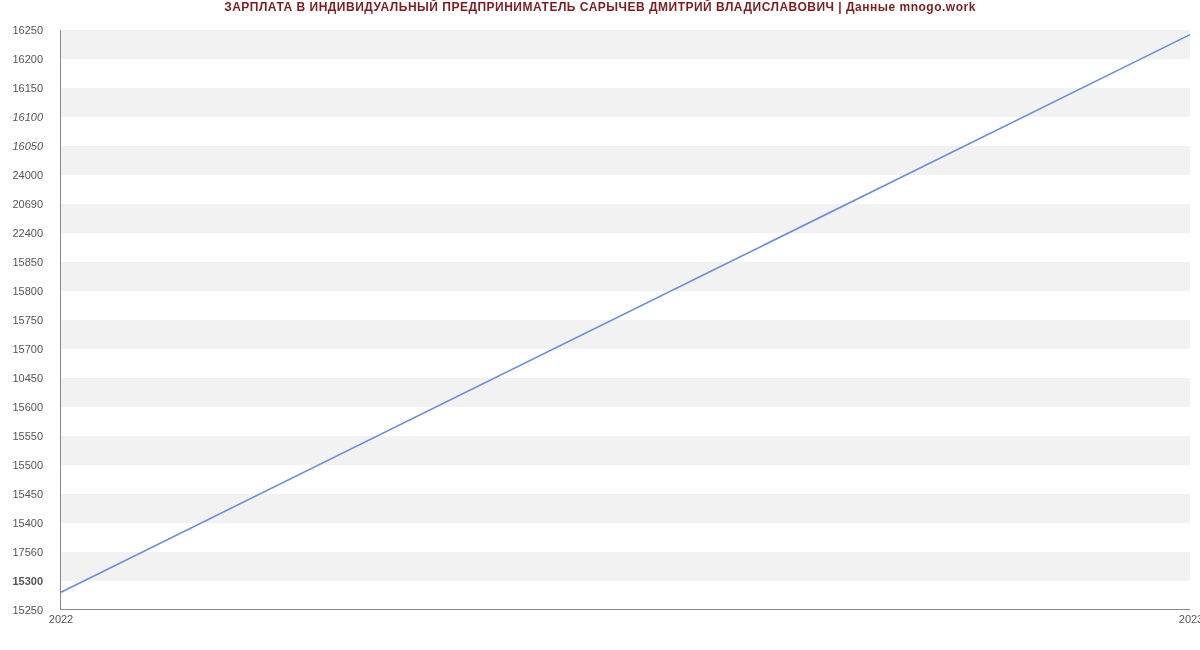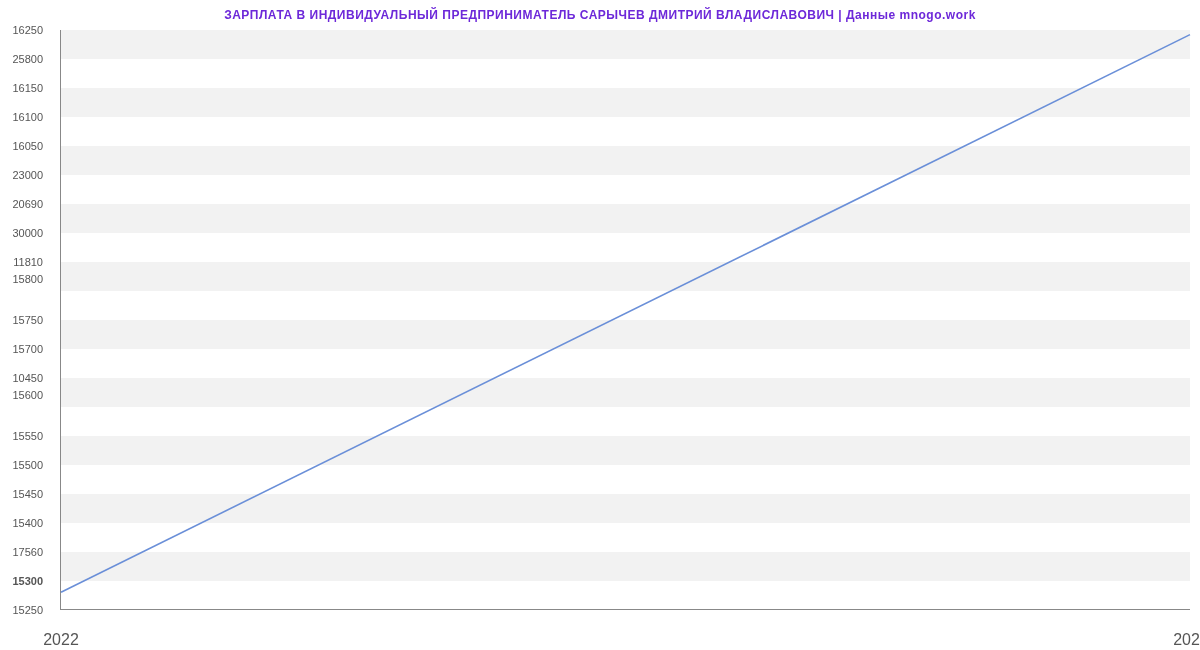--- a/index.html
+++ b/index.html
@@ -12,27 +12,27 @@
     font-size: 11px;
     color: #444;
   }
   .chart-wrap {
     position: relative;
     width: 1200px;
     height: 650px;
   }
   .title {
     position: absolute;
-    top: 8px;
+    top: 0;
     left: 0;
     width: 1200px;
     text-align: center;
     font-size: 12px;
     font-weight: bold;
-    color: #6d28d9;
+    color: #7f1d1d;
     letter-spacing: 0.5px;
   }
   .plot {
     position: absolute;
     left: 60px;
     top: 30px;
     width: 1130px;
     height: 580px;
     border-left: 1px solid #888;
     border-bottom: 1px solid #888;
@@ -50,23 +50,23 @@
     right: 100%;
     margin-right: 18px;
     transform: translateY(-50%);
     font-size: 11px;
     color: #555;
     white-space: nowrap;
   }
   .x-tick-label {
     position: absolute;
     top: 100%;
-    margin-top: 22px;
+    margin-top: 4px;
     transform: translateX(-50%);
-    font-size: 16px;
+    font-size: 11px;
     color: #555;
     white-space: nowrap;
   }
   svg.line-layer {
     position: absolute;
     left: 0;
     top: 0;
     width: 100%;
     height: 100%;
     overflow: visible;
@@ -91,30 +91,30 @@
     <svg class="line-layer" id="line-layer" preserveAspectRatio="none" viewBox="0 0 1130 580">
         <path d="M0 563.18 L1130 4.639999999999986" fill="none" stroke="#6a8fd8" stroke-width="1.6"></path>
       </svg>
   <div class="y-tick-label" style="top: 580px;">15250</div>
       <div class="y-tick-label" style="top: 551px; font-weight: bold;">15300</div>
       <div class="y-tick-label" style="top: 522px;">17560</div>
       <div class="y-tick-label" style="top: 493px;">15400</div>
       <div class="y-tick-label" style="top: 464px;">15450</div>
       <div class="y-tick-label" style="top: 435px;">15500</div>
       <div class="y-tick-label" style="top: 406px;">15550</div>
-      <div class="y-tick-label" style="top: 365px; text-align: center;">15600</div>
+      <div class="y-tick-label" style="top: 377px; text-align: center;">15600</div>
       <div class="y-tick-label" style="top: 348px;">10450</div>
       <div class="y-tick-label" style="top: 319px;">15700</div>
       <div class="y-tick-label" style="top: 290px;">15750</div>
-      <div class="y-tick-label" style="top: 249px;">15800</div>
-      <div class="y-tick-label" style="top: 232px;">11810</div>
-      <div class="y-tick-label" style="top: 203px;">30000</div>
+      <div class="y-tick-label" style="top: 261px;">15800</div>
+      <div class="y-tick-label" style="top: 232px;">15850</div>
+      <div class="y-tick-label" style="top: 203px;">22400</div>
       <div class="y-tick-label" style="top: 174px;">20690</div>
-      <div class="y-tick-label" style="top: 145px;">23000</div>
-      <div class="y-tick-label" style="top: 116px;">16050</div>
-      <div class="y-tick-label" style="top: 87px;">16100</div>
+      <div class="y-tick-label" style="top: 145px;">24000</div>
+      <div class="y-tick-label" style="top: 116px; font-style: italic;">16050</div>
+      <div class="y-tick-label" style="top: 87px; font-style: italic;">16100</div>
       <div class="y-tick-label" style="top: 58px; text-align: center;">16150</div>
-      <div class="y-tick-label" style="top: 29px;">25800</div>
+      <div class="y-tick-label" style="top: 29px;">16200</div>
       <div class="y-tick-label" style="top: 0px;">16250</div>
       <div class="x-tick-label" style="left: 0px;">2022</div>
       <div class="x-tick-label" style="left: 1130px;">2023</div>
     </div>
 </div>
 
 </body></html>

